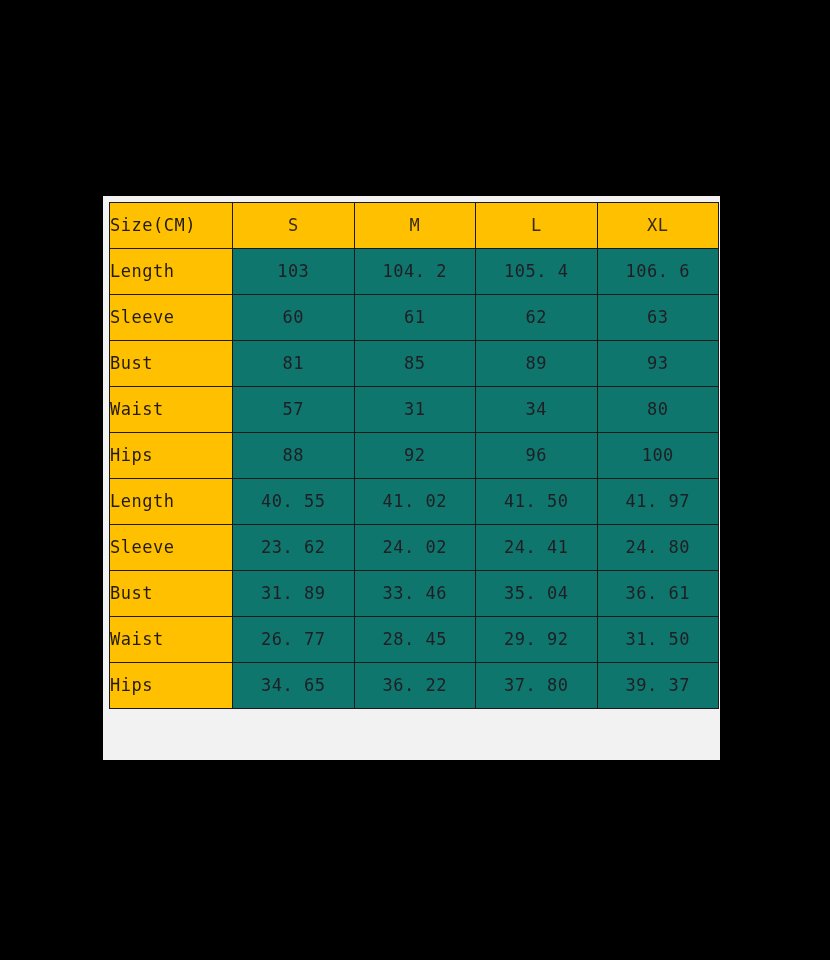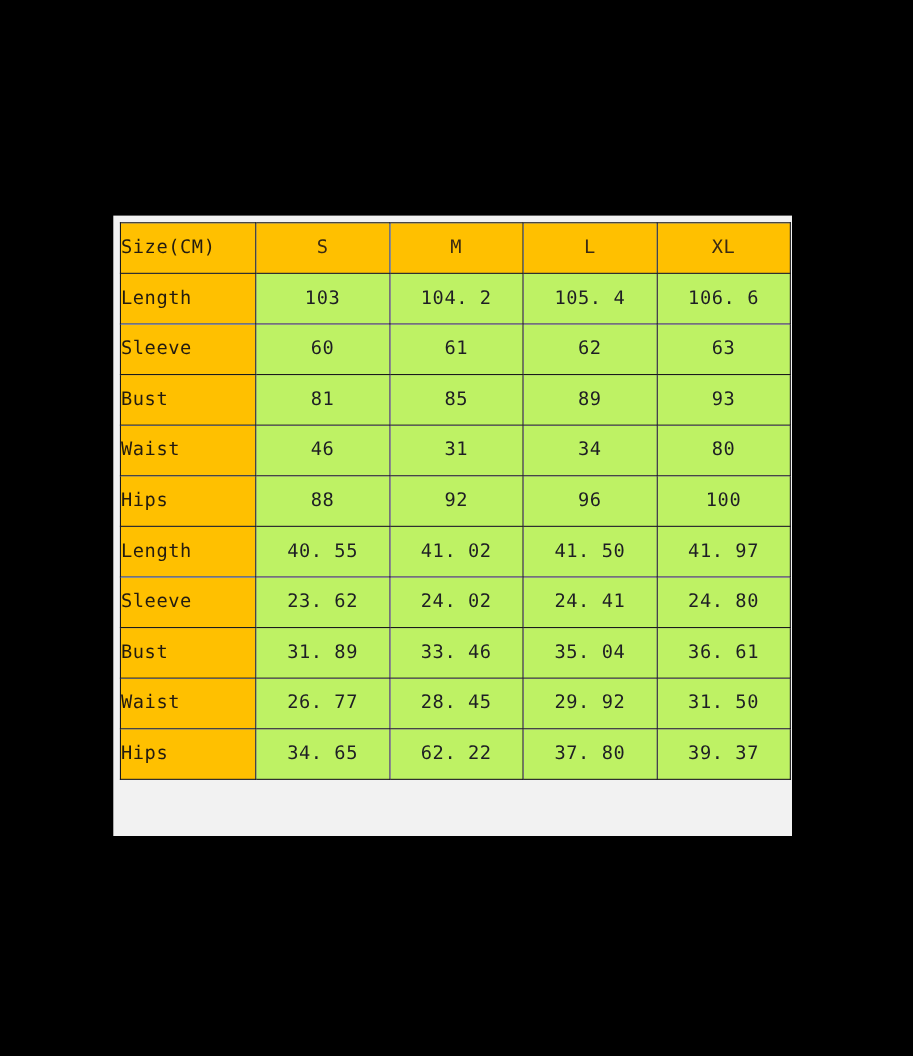--- a/index.html
+++ b/index.html
@@ -66,21 +66,21 @@
 
   
   td.head-cell {
     background: #ffc000;
     color: #3a2a12;
     text-align: center;
   }
 
   
   td.value-cell {
-    background: #bef264;
+    background: #0f766e;
     color: #1e1e24;
     text-align: center;
   }
 </style>
 </head>
 <body>
 
 <div id="stage">
   <div id="table-frame">
     <table id="size-chart">
@@ -115,21 +115,21 @@
           </tr>
           <tr>
             <td class="label-cell">Bust</td>
             <td class="value-cell">81</td>
             <td class="value-cell">85</td>
             <td class="value-cell">89</td>
             <td class="value-cell">93</td>
           </tr>
           <tr>
             <td class="label-cell">Waist</td>
-            <td class="value-cell">46</td>
+            <td class="value-cell">57</td>
             <td class="value-cell">31</td>
             <td class="value-cell">34</td>
             <td class="value-cell">80</td>
           </tr>
           <tr>
             <td class="label-cell">Hips</td>
             <td class="value-cell">88</td>
             <td class="value-cell">92</td>
             <td class="value-cell">96</td>
             <td class="value-cell">100</td>
@@ -158,20 +158,20 @@
           <tr>
             <td class="label-cell">Waist</td>
             <td class="value-cell">26. 77</td>
             <td class="value-cell">28. 45</td>
             <td class="value-cell">29. 92</td>
             <td class="value-cell">31. 50</td>
           </tr>
           <tr>
             <td class="label-cell">Hips</td>
             <td class="value-cell">34. 65</td>
-            <td class="value-cell">62. 22</td>
+            <td class="value-cell">36. 22</td>
             <td class="value-cell">37. 80</td>
             <td class="value-cell">39. 37</td>
           </tr>
         </tbody>
     </table>
   </div>
 </div>
 
 </body></html>

